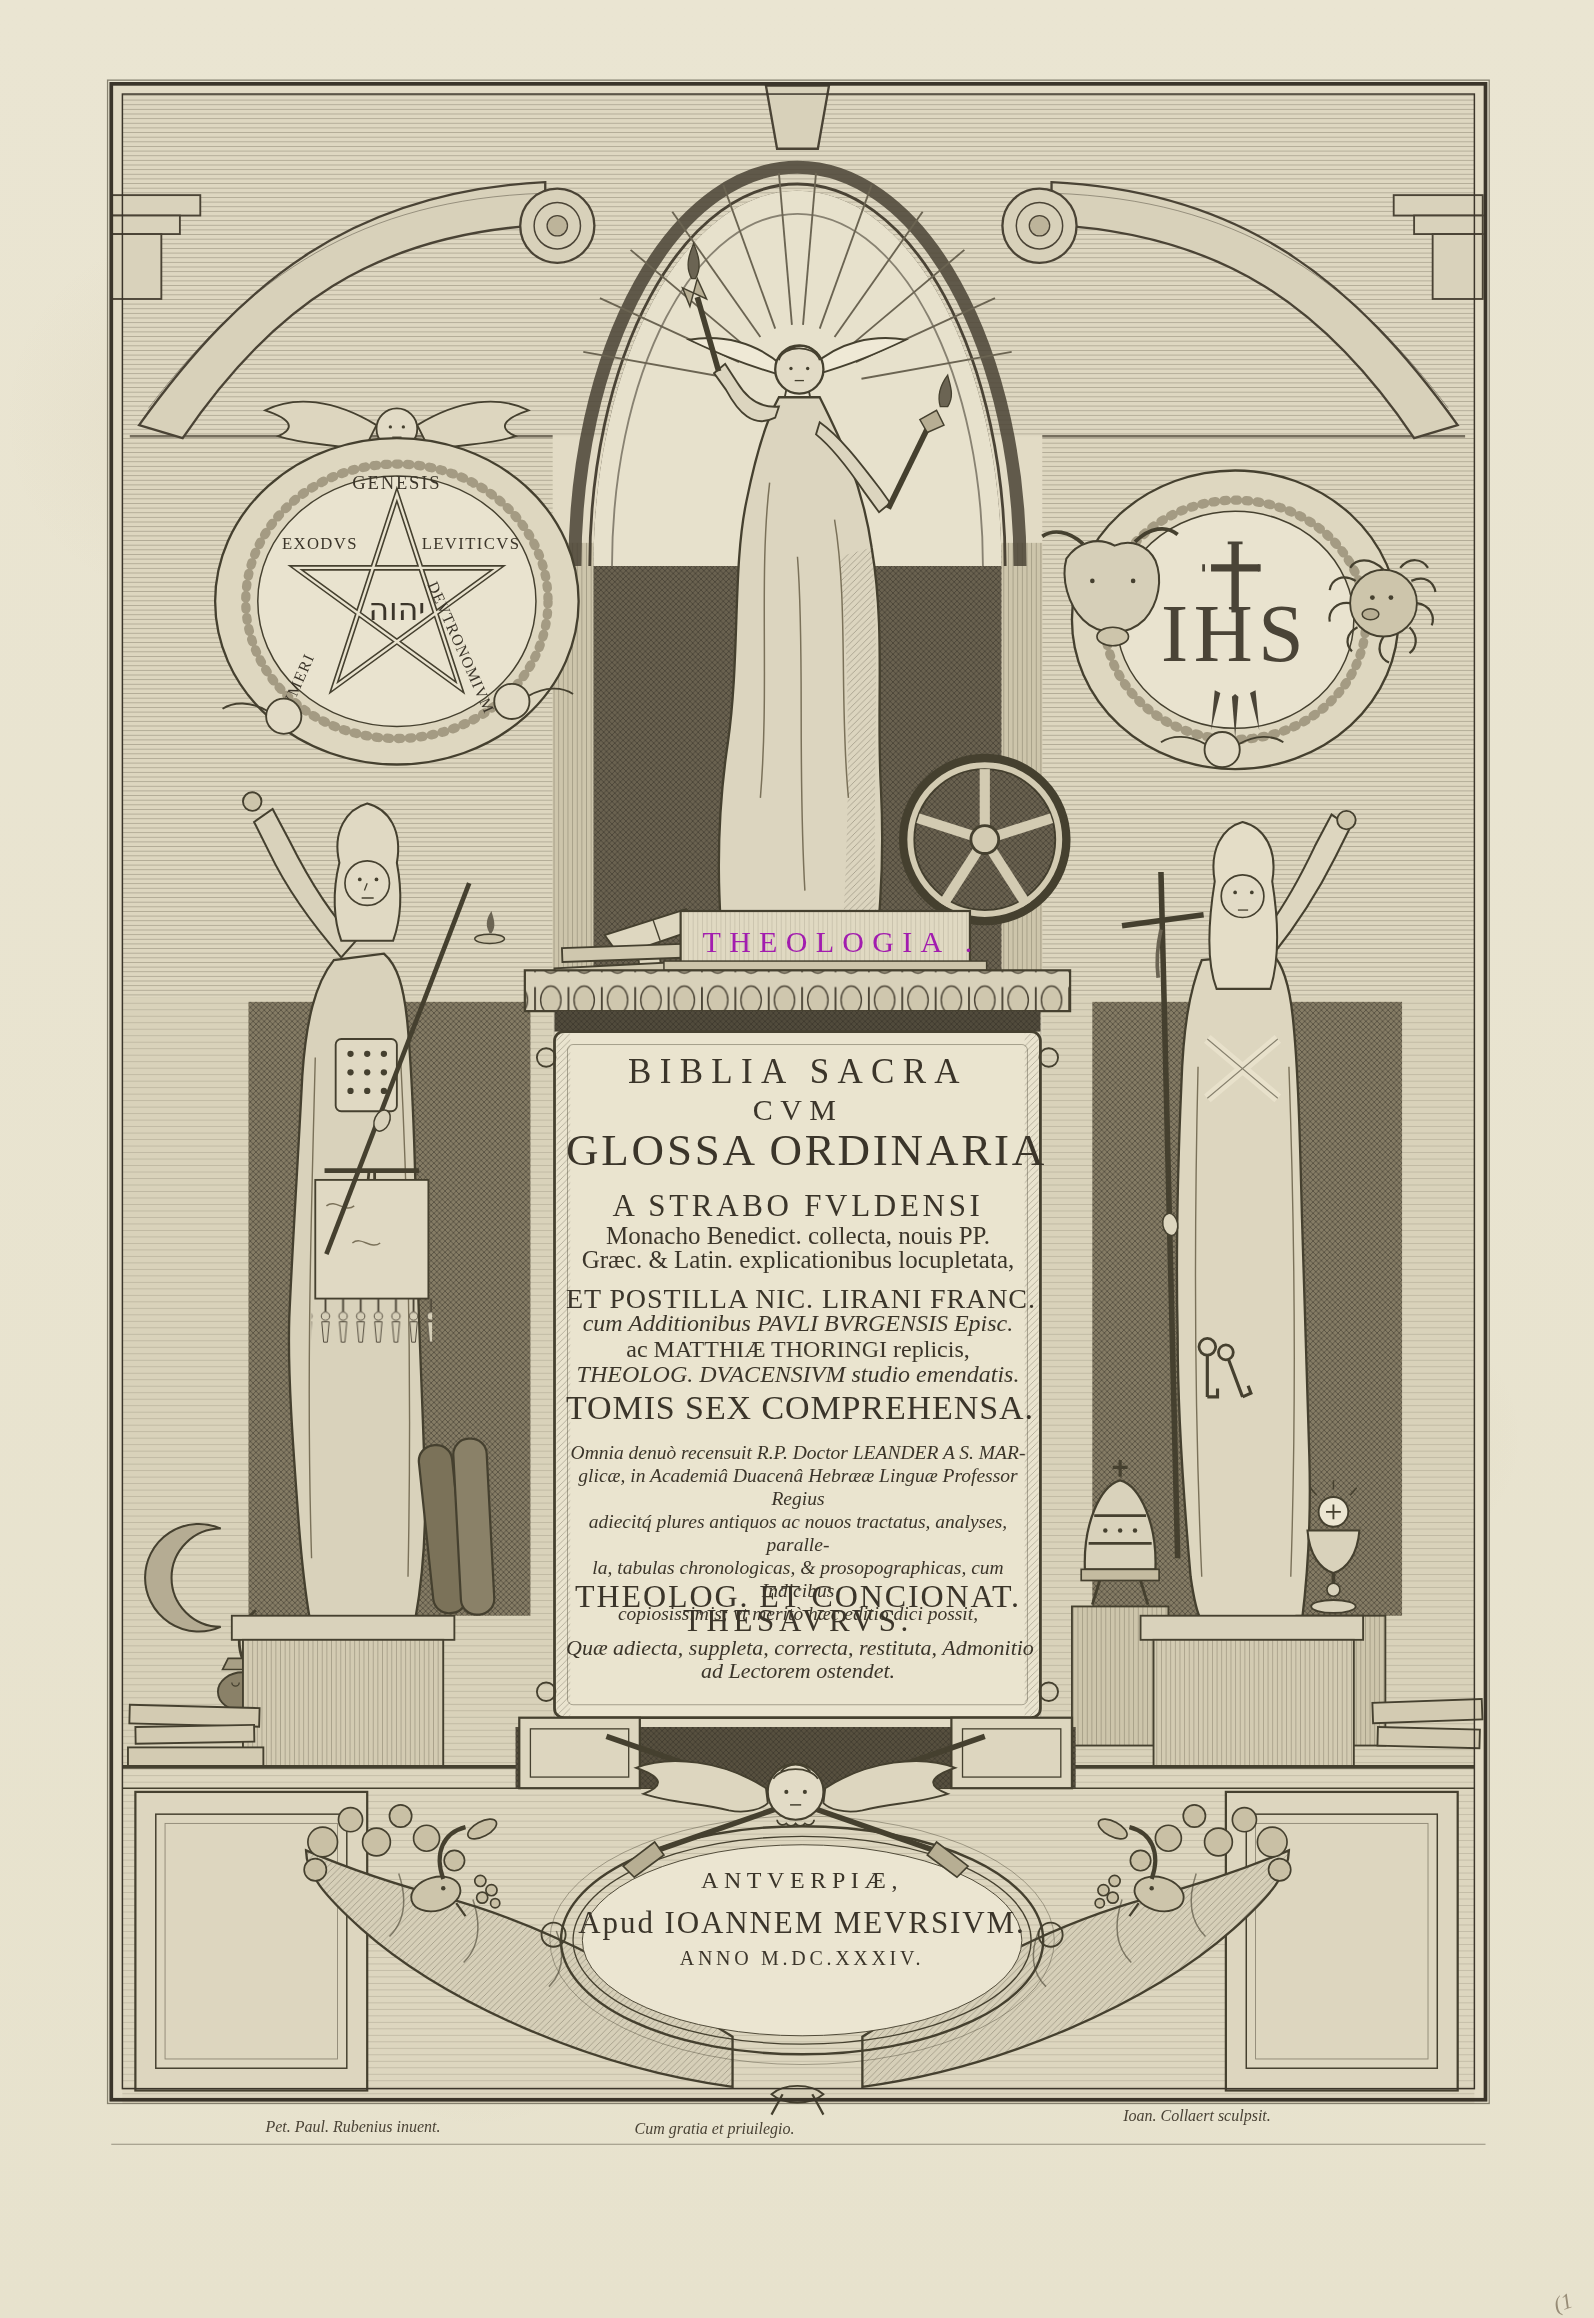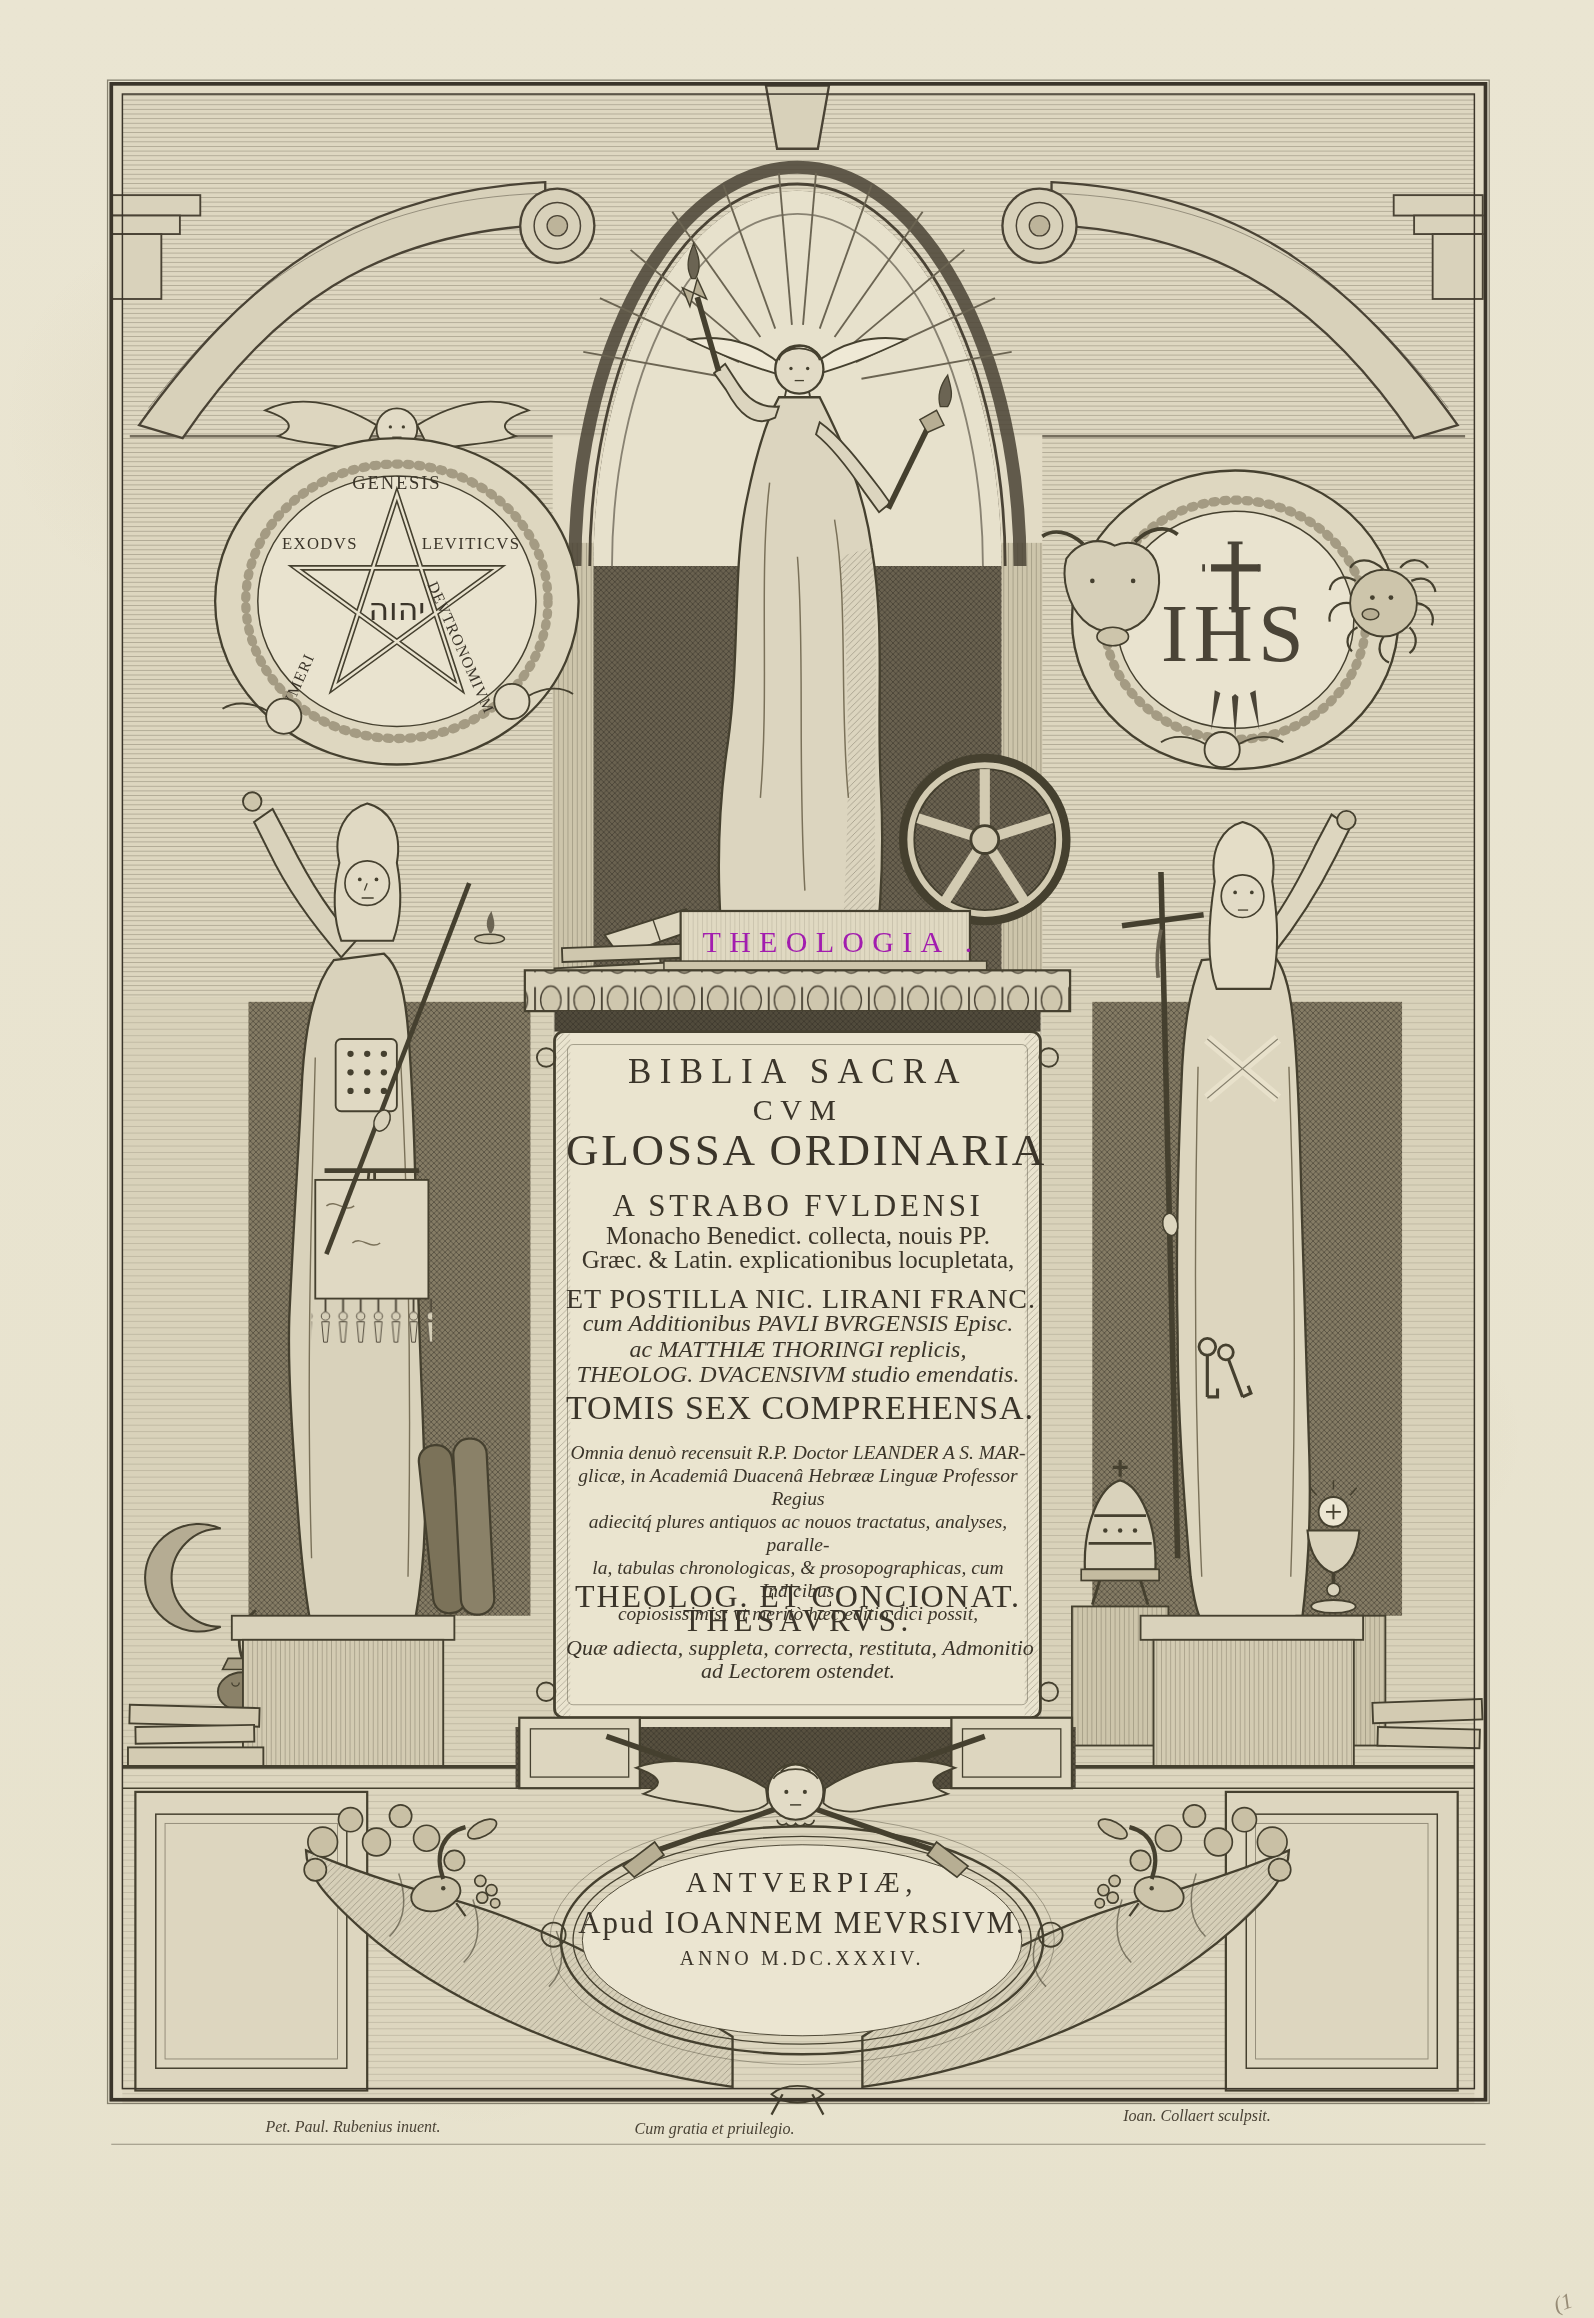--- a/index.html
+++ b/index.html
@@ -17,31 +17,31 @@
      font-family:"Liberation Serif",serif;line-height:1;}
   .ct{left:566px;width:464px;}
   .l-biblia {top:1054px;font-size:35px;letter-spacing:8.3px;}
   .l-cvm    {top:1095px;font-size:30px;letter-spacing:7.4px;}
   .l-glossa {top:1128px;font-size:45px;letter-spacing:2.8px;}
   .l-strabo {top:1190px;font-size:31px;letter-spacing:3.7px;}
   .l-sub1   {top:1223px;font-size:25px;}
   .l-sub2   {top:1247px;font-size:25px;}
   .l-post   {top:1285px;font-size:28px;letter-spacing:0.9px;}
   .l-add1   {top:1311px;font-size:24px;font-style:italic;}
-  .l-add2   {top:1337px;font-size:24px;font-style:italic;}
+  .l-add2   {top:1337px;font-size:24px;}
   .l-add3   {top:1362px;font-size:24px;font-style:italic;}
   .l-tomis  {top:1391px;font-size:34px;letter-spacing:0.9px;}
   .para{position:absolute;left:568px;top:1441px;width:460px;font-size:19.5px;
         font-style:italic;line-height:23px;text-align:center;color:#3b352a;}
   .l-theoconc{top:1580px;font-size:32px;letter-spacing:1.9px;}
   .l-thesau {top:1605px;font-size:31px;letter-spacing:4.6px;}
   .l-quae   {top:1637px;font-size:22px;font-style:italic;}
   .l-adlect {top:1660px;font-size:22px;font-style:italic;}
   .plinth-label{left:697px;top:927px;width:289px;font-size:30px;letter-spacing:8.3px;color:#a21caf;}
-  .imp1{left:570px;top:1868px;width:464px;font-size:29px;letter-spacing:5.6px;}
+  .imp1{left:570px;top:1868px;width:464px;font-size:24px;letter-spacing:5.6px;}
   .imp2{left:570px;top:1907px;width:464px;font-size:31px;letter-spacing:1.9px;}
   .imp3{left:570px;top:1948px;width:464px;font-size:20px;letter-spacing:3.7px;}
   .insc{font-size:16px;font-style:italic;color:#4a4336;}
   .insc-left  {left:223px;top:2119px;width:260px;}
   .insc-center{left:557px;top:2121px;width:315px;}
   .insc-right {left:1067px;top:2108px;width:260px;}
   .corner-mark{left:1553px;top:2286px;width:56px;font-size:22px;font-style:italic;
                color:rgba(86,70,48,.55);transform:rotate(-18deg);text-align:left;}
 </style>
 </head>

